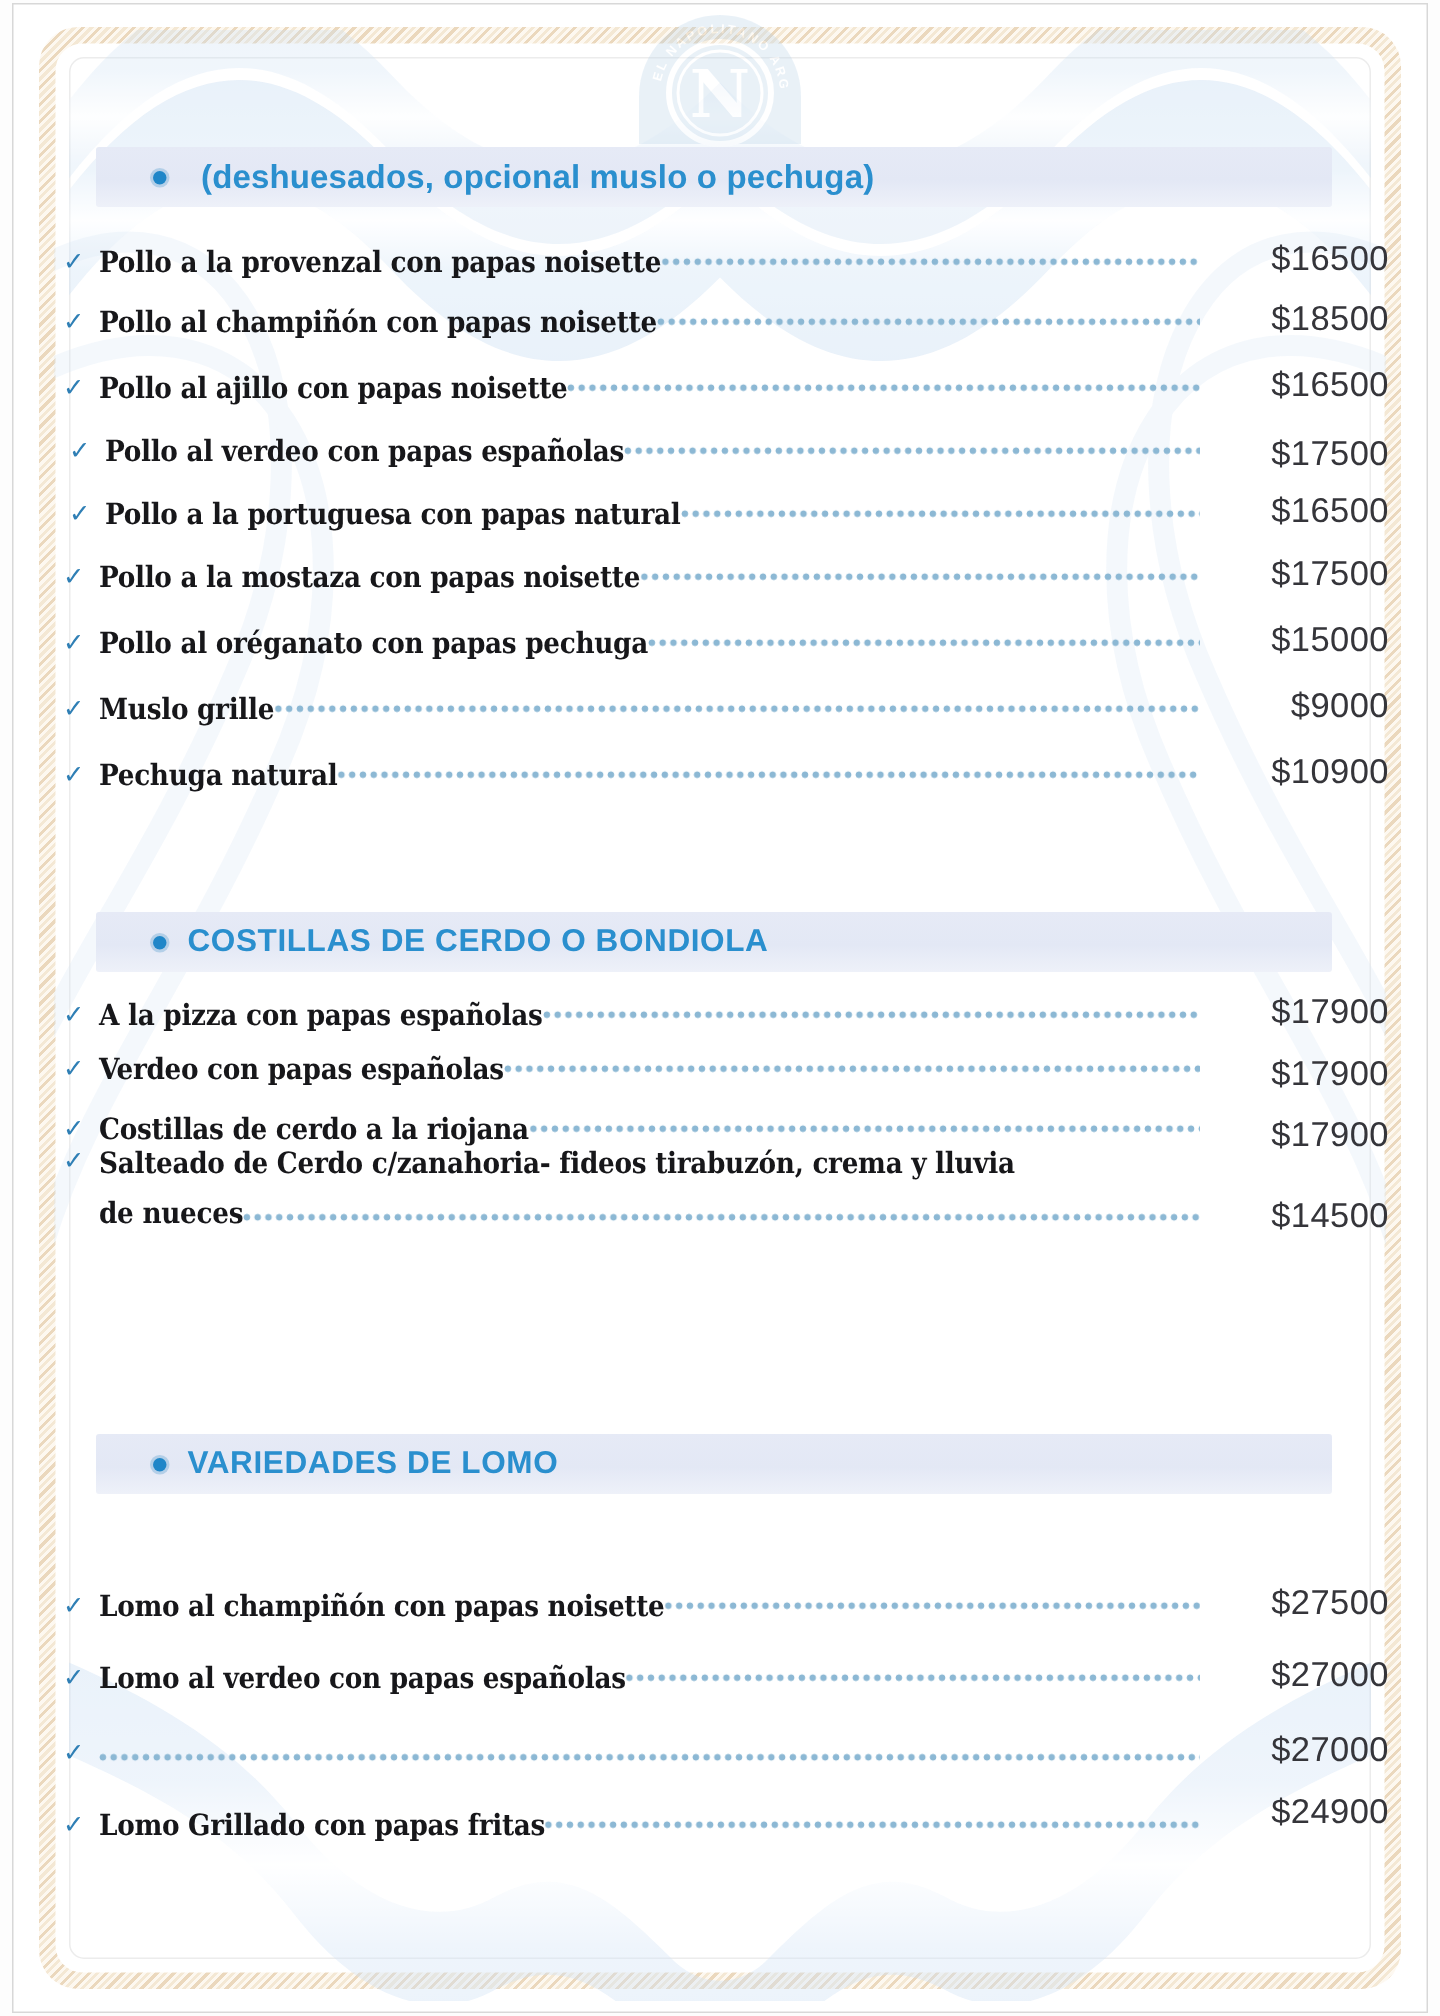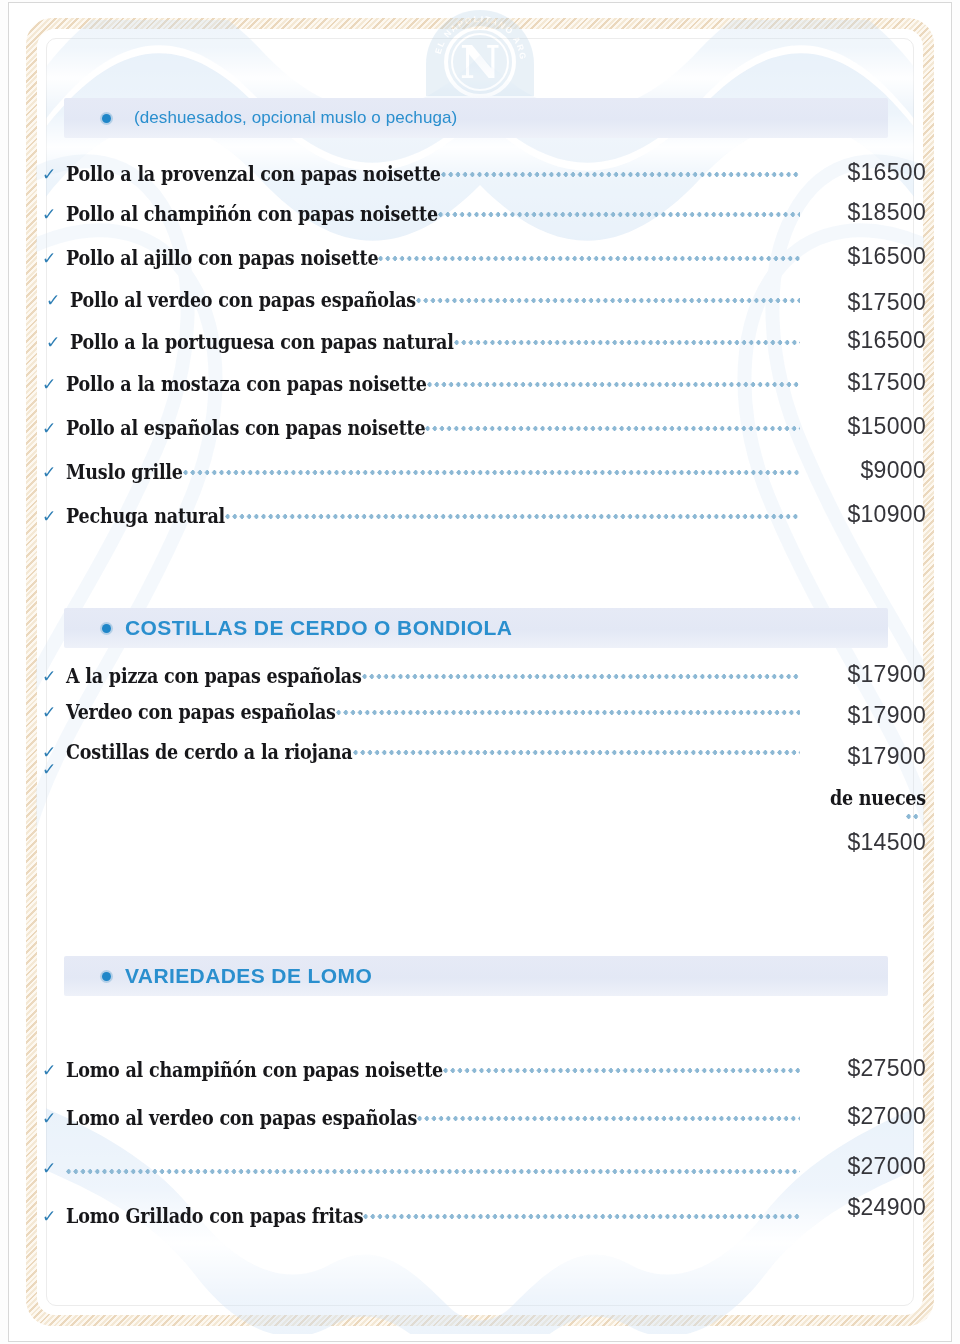--- a/index.html
+++ b/index.html
@@ -129,22 +129,22 @@
   }
   .bar-title {
     color: #2a8fce;
     font-size: 21px;
     font-weight: bold;
     letter-spacing: .4px;
     white-space: nowrap;
   }
   .bar-note {
     color: #2a8fce;
-    font-size: 17px;
-    font-weight: normal;
+    font-size: 22px;
+    font-weight: bold;
     letter-spacing: .1px;
     margin-left: 9px;
     white-space: nowrap;
   }
 
   
   .items { margin-top: 6px; }
 
   .row {
     display: flex;
@@ -196,21 +196,21 @@
     font-family: "Liberation Sans", sans-serif;
     font-size: 23px;
     color: #35353a;
     letter-spacing: .3px;
     white-space: nowrap;
   }
 
   
   .row.multiline { display: block; padding-right: 34px; }
   .row.multiline .l1 { display: flex; align-items: baseline; }
-  .row.multiline .l2 { display: flex; align-items: flex-end; padding-left: 24px; flex-direction: column; }
+  .row.multiline .l2 { display: flex; align-items: flex-end; padding-left: 24px; }
   .row.multiline .l2 .name { flex: 0 0 auto; }
 </style>
 </head>
 <body>
 
 <div class="page">
 
   <div class="outer-rule"></div>
 
   <div class="rope-frame"></div>
@@ -337,21 +337,21 @@
           <span class="name-wrap">
             <span class="name">Pollo a la mostaza con papas noisette </span>
             <span class="leader"></span>
           </span>
           <span class="price">$17500</span>
         </div>
 
         <div class="row" style="height:44px">
           <span class="tick">✓</span>
           <span class="name-wrap">
-            <span class="name">Pollo al españolas con papas noisette</span>
+            <span class="name">Pollo al oréganato con papas pechuga</span>
             <span class="leader"></span>
           </span>
           <span class="price">$15000</span>
         </div>
 
         <div class="row" style="height:44px">
           <span class="tick">✓</span>
           <span class="name-wrap">
             <span class="name">Muslo grille</span>
             <span class="leader"></span>
@@ -403,20 +403,21 @@
           <span class="name-wrap">
             <span class="name">Costillas de cerdo a la riojana</span>
             <span class="leader"></span>
           </span>
           <span class="price" style="transform:translateY(6px)">$17900</span>
         </div>
 
         <div class="row multiline" style="padding-left:42px">
           <div class="l1">
             <span class="tick">✓</span>
+            <span class="name">Salteado de Cerdo c/zanahoria- fideos tirabuzón, crema y lluvia</span>
           </div>
           <div class="l2" style="margin-top:6px">
             <span class="name">de nueces</span>
             <span class="leader"></span>
             <span class="price" style="transform:translateY(4px)">$14500</span>
           </div>
         </div>
 
       </div>
     </div>

